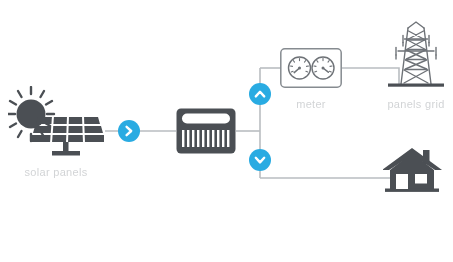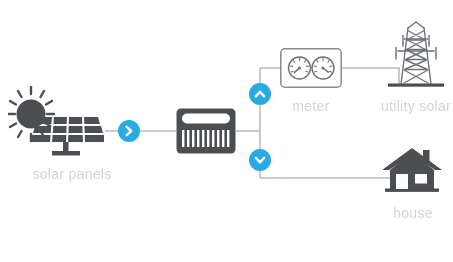--- a/index.html
+++ b/index.html
@@ -22,28 +22,28 @@
     width: 453px;
     height: 262px;
   }
   .node {
     position: absolute;
   }
   .node-label {
     position: absolute;
     text-align: center;
     color: #d2d4d6;
-    font-size: 14px;
+    font-size: 11px;
     letter-spacing: 0.3px;
     white-space: nowrap;
     font-family: "Liberation Sans", sans-serif;
   }
   
   #node-solar { left: 8px; top: 86px; width: 96px; height: 72px; }
-  #label-solar { left: 24px; top: 166px; width: 96px; }
+  #label-solar { left: 8px; top: 166px; width: 96px; }
   
   #node-inverter { left: 176px; top: 108px; width: 60px; height: 46px; }
   #label-inverter { left: 176px; top: 166px; width: 60px; }
   
   #node-meter { left: 280px; top: 48px; width: 62px; height: 40px; }
   #label-meter { left: 280px; top: 98px; width: 62px; }
   
   #node-grid { left: 385px; top: 18px; width: 62px; height: 72px; }
   #label-grid { left: 378px; top: 98px; width: 76px; }
   
@@ -213,40 +213,39 @@
 
         <path d="M22.5 22 H39.5"></path>
         <path d="M21.5 31.5 H40.5"></path>
         <path d="M20.8 41.5 H41.2"></path>
         <path d="M19.8 51.5 H42.2"></path>
       </g>
 
       <rect x="3" y="65.5" width="56" height="3.2" fill="#4b4f54"></rect>
     </svg>
   </div>
-  <div class="node-label" id="label-grid">utility solar</div>
+  <div class="node-label" id="label-grid">panels grid</div>
 
   <div class="node" id="node-house">
     <svg width="60" height="50" viewBox="0 0 60 50">
       <g fill="#4b4f54">
 
         <rect x="40" y="4" width="6.5" height="14"></rect>
 
         <polygon points="29,2 59,24 52,24 29,9 6,24 -1,24"></polygon>
 
         <polygon points="29,7 51,24 51,43 7,43 7,24"></polygon>
 
         <rect x="2" y="42.5" width="54" height="3.4"></rect>
       </g>
 
       <rect x="13" y="28" width="12" height="15" fill="#ffffff"></rect>
       <rect x="32" y="28" width="12" height="9.5" fill="#ffffff"></rect>
     </svg>
   </div>
-  <div class="node-label" id="label-house">house</div>
 
   <div class="arrow-badge" id="arrow-solar-inverter">
     <svg width="12" height="12" viewBox="0 0 12 12">
       <path d="M3.6 1.8 L8.2 6 L3.6 10.2" fill="none" stroke="#ffffff" stroke-width="2.4" stroke-linecap="round" stroke-linejoin="round"></path>
     </svg>
   </div>
 
   <div class="arrow-badge" id="arrow-up-meter">
     <svg width="12" height="12" viewBox="0 0 12 12">
       <path d="M1.8 8.4 L6 3.8 L10.2 8.4" fill="none" stroke="#ffffff" stroke-width="2.4" stroke-linecap="round" stroke-linejoin="round"></path>

